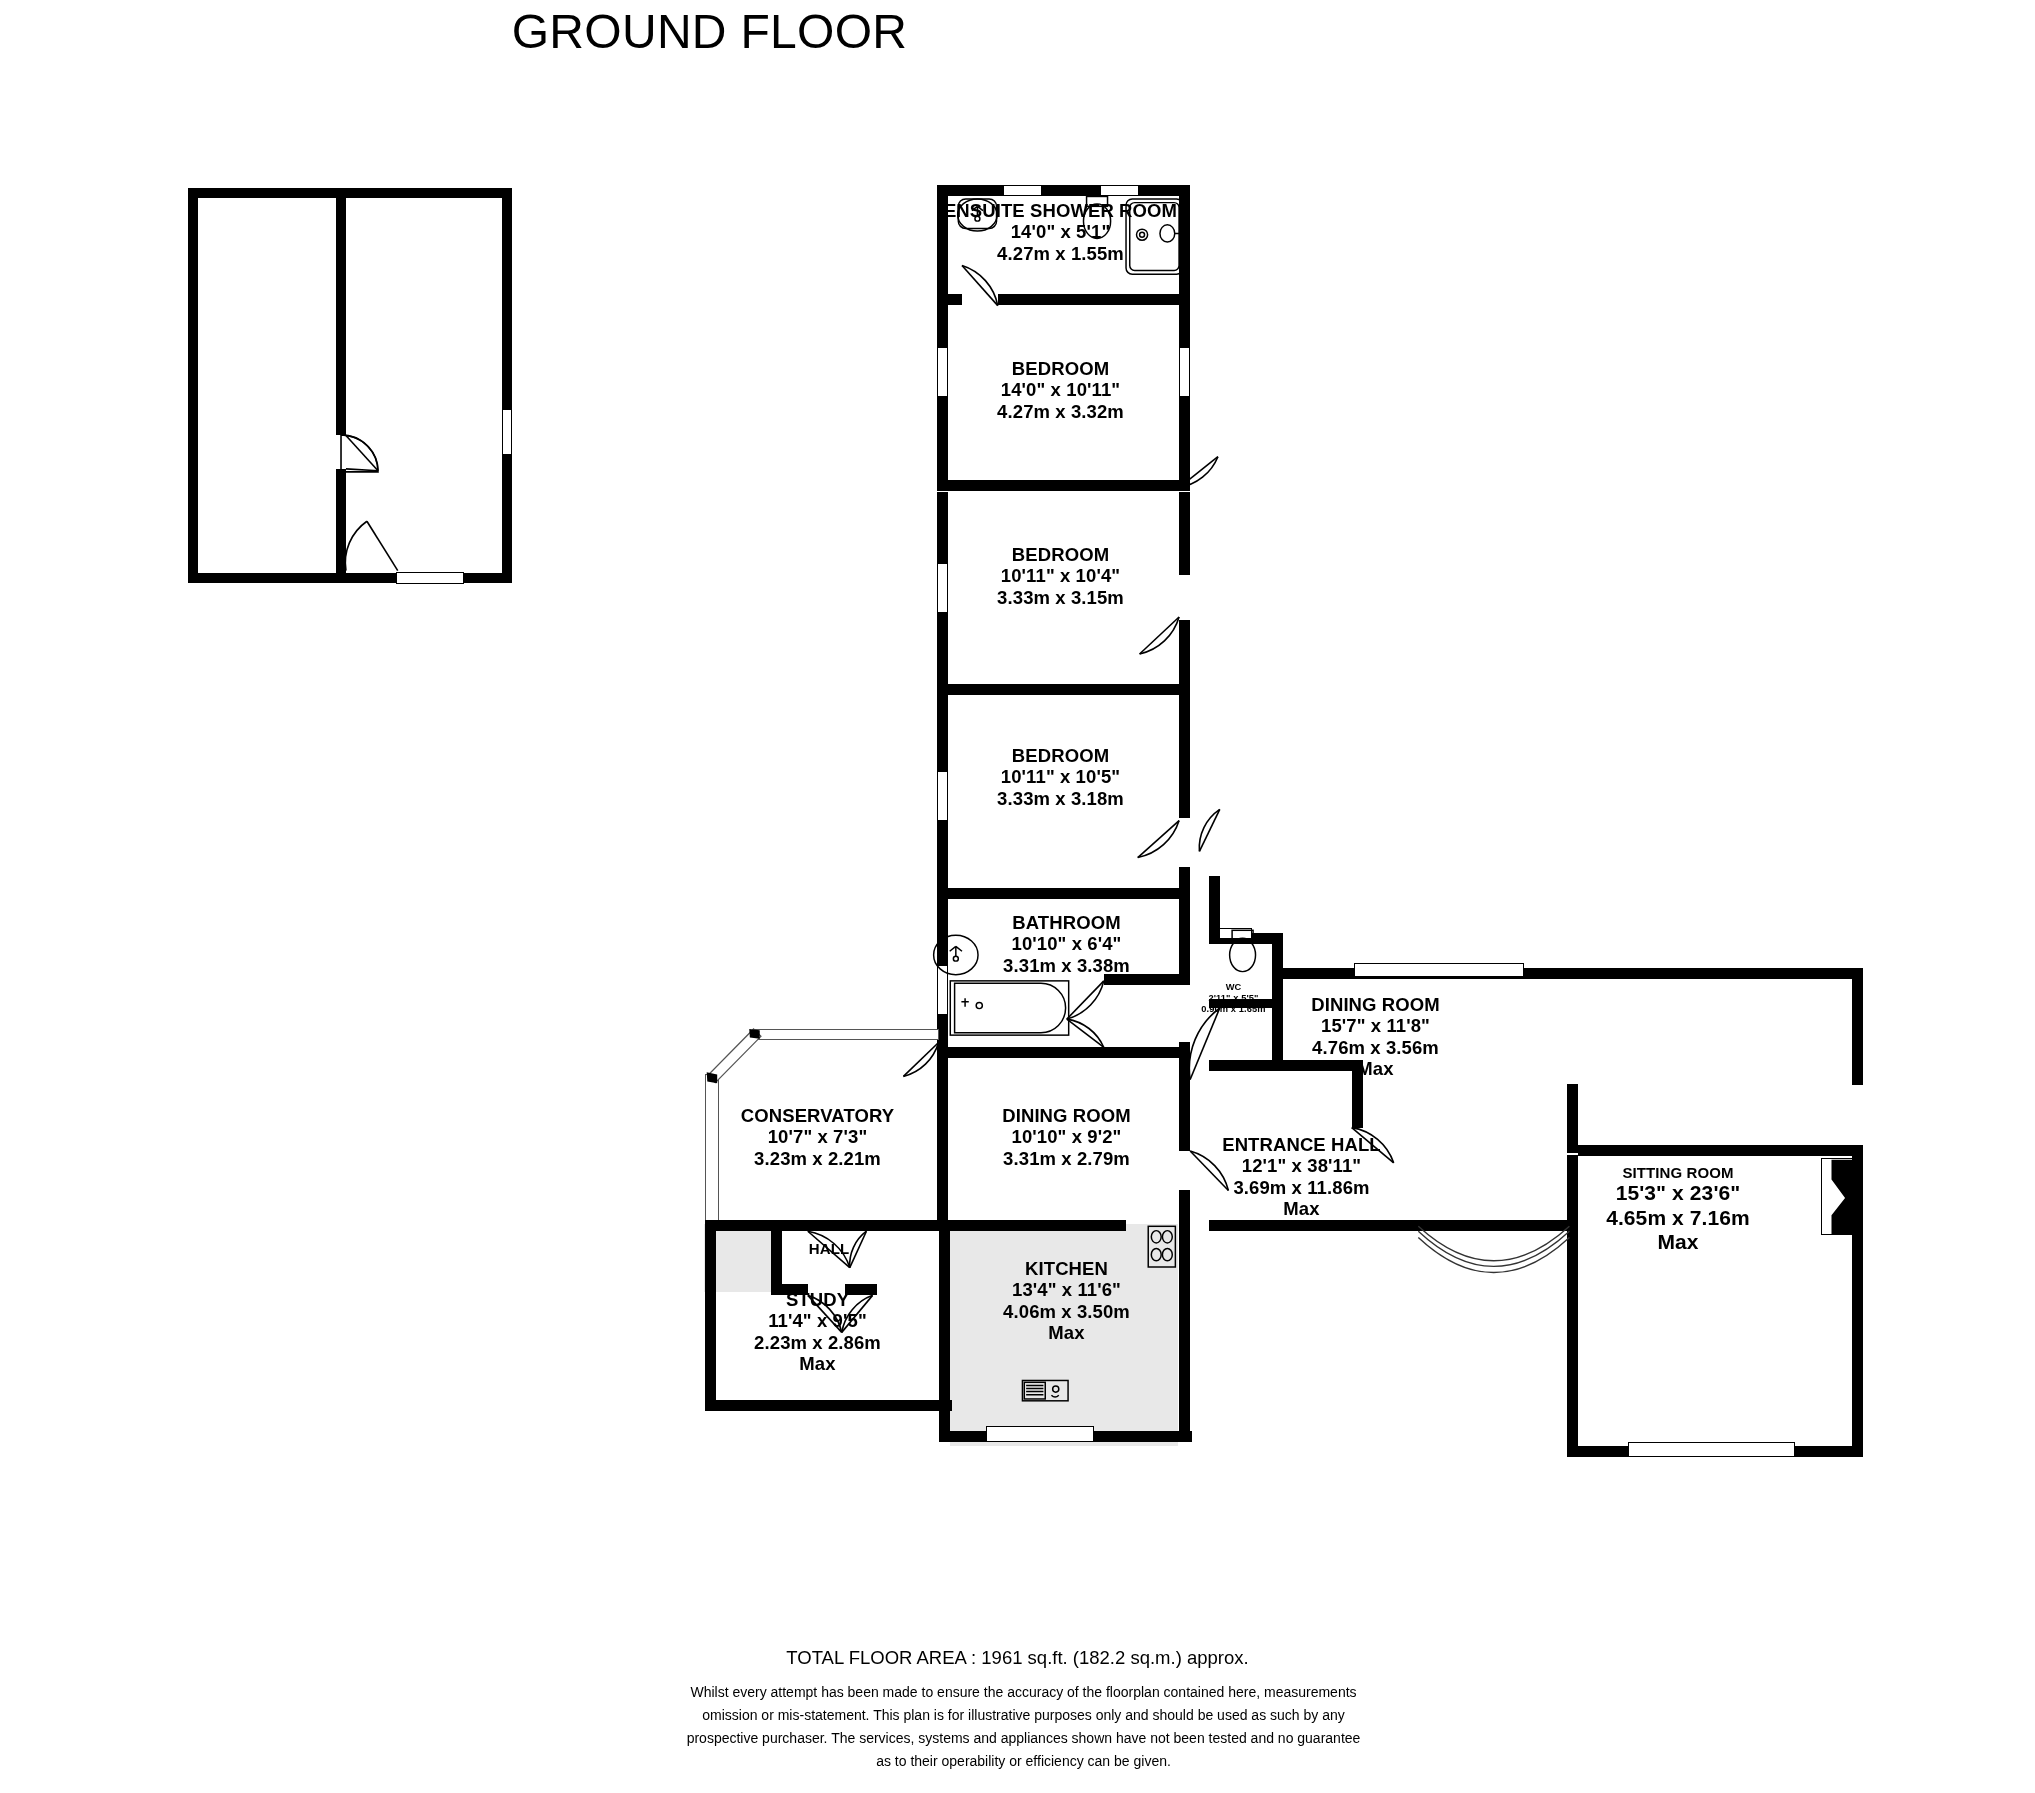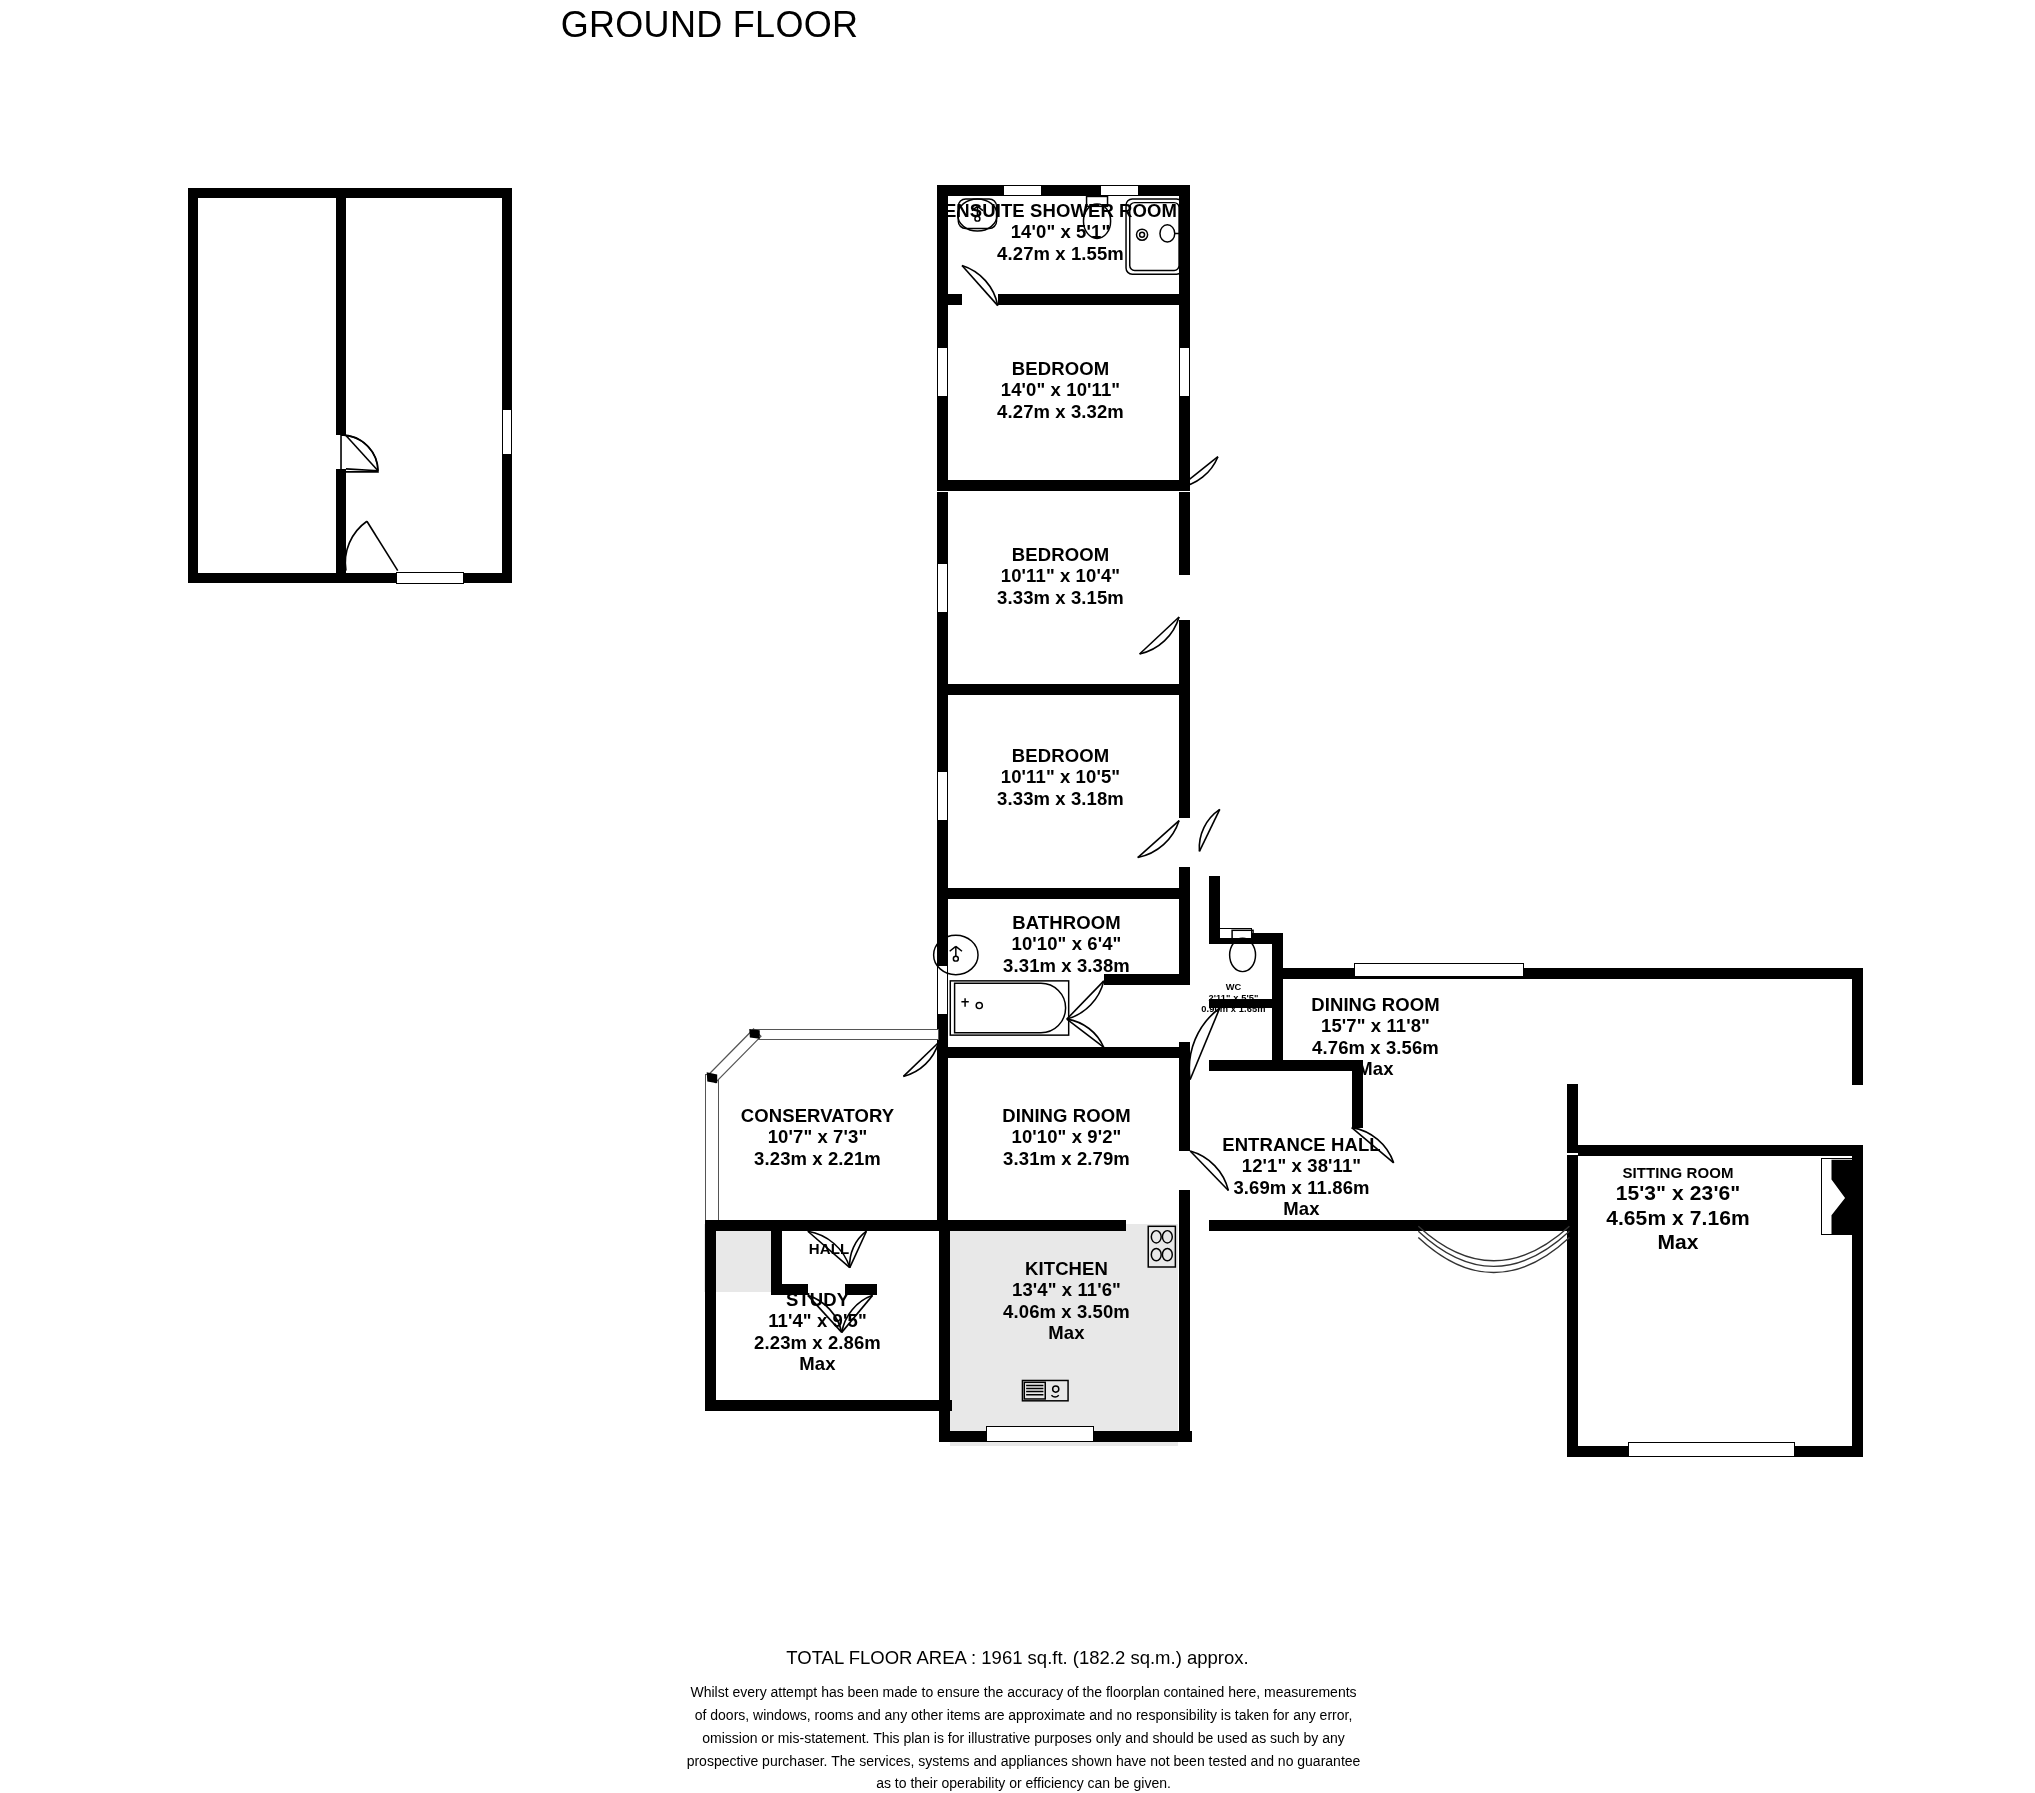--- a/index.html
+++ b/index.html
@@ -2,21 +2,21 @@
 <html style="font-size:10px"><head>
 <meta charset="utf-8">
 <style>
   html,body{margin:0;padding:0;background:#fff;}
   body{
     width:2035px;height:1794px;position:relative;overflow:hidden;
     font-family:"Liberation Sans", sans-serif;color:#000;
   }
   
   #title-block{position:absolute;left:0;top:5px;width:1419px;text-align:center;}
-  #title-block .t1{font-size:36px;letter-spacing:0.3px;line-height:1.12;font-weight:400;}
+  #title-block .t1{font-size:48px;letter-spacing:0.3px;line-height:1.12;font-weight:400;}
   #title-block .t2{font-size:38px;letter-spacing:0.3px;line-height:1.12;font-weight:400;}
 
   
   #footer{position:absolute;left:0;top:1647px;width:2035px;text-align:center;}
   #footer .total{font-size:18.5px;line-height:1.2;margin-bottom:12.3px;}
   #footer .disc{font-size:14px;line-height:1.62;padding-left:12px;}
 
   
   .plan{position:absolute;}
   .w{position:absolute;background:#000;}          
@@ -361,19 +361,18 @@
     <path class="door" d="M1310 2100 L1365 2160"></path>
     <path class="door" d="M1310 2100 A 82 82 0 0 1 1365 2160"></path>
     <path class="door" d="M1415 2100 L1365 2160"></path>
     <path class="door" d="M1415 2100 A 78 78 0 0 0 1365 2160"></path>
   </svg>
 </div>
 
 <div id="footer">
   <div class="total">TOTAL FLOOR AREA : 1961 sq.ft. (182.2 sq.m.) approx.</div>
   <div class="disc">Whilst every attempt has been made to ensure the accuracy of the floorplan contained here, measurements</div>
-  <div class="disc">of doors, windows, rooms and any other items are approximate and no responsibility is taken for any error,</div>
   <div class="disc">omission or mis-statement. This plan is for illustrative purposes only and should be used as such by any</div>
   <div class="disc">prospective purchaser. The services, systems and appliances shown have not been tested and no guarantee</div>
   <div class="disc">as to their operability or efficiency can be given.</div>
 
 </div>
 
 
 </body></html>

